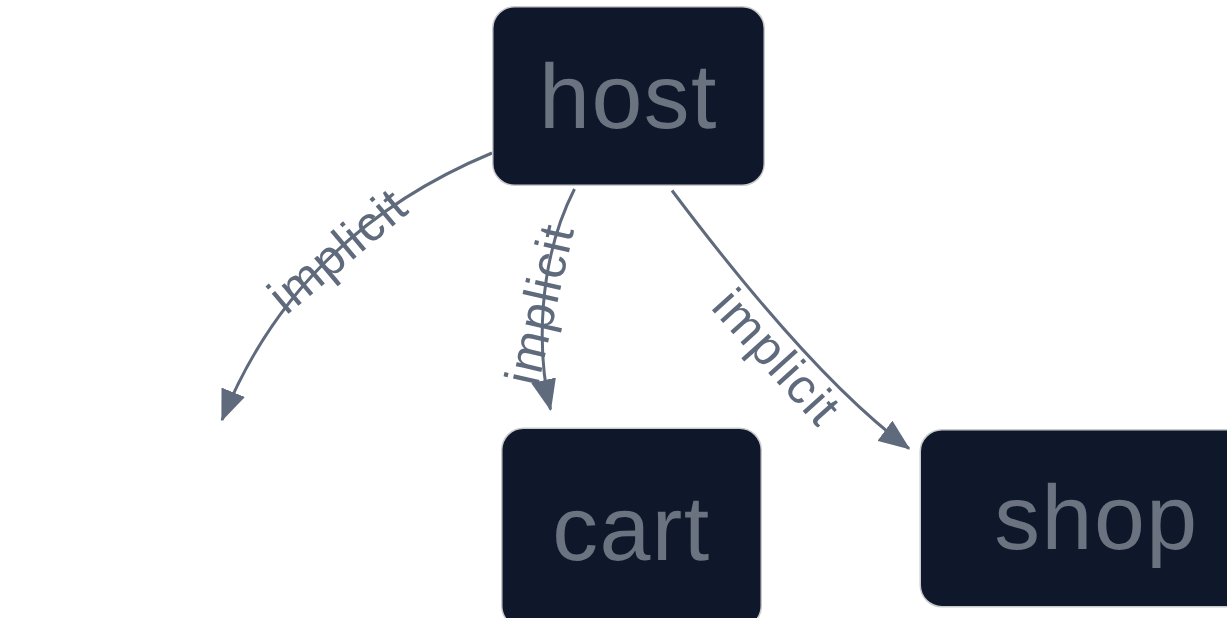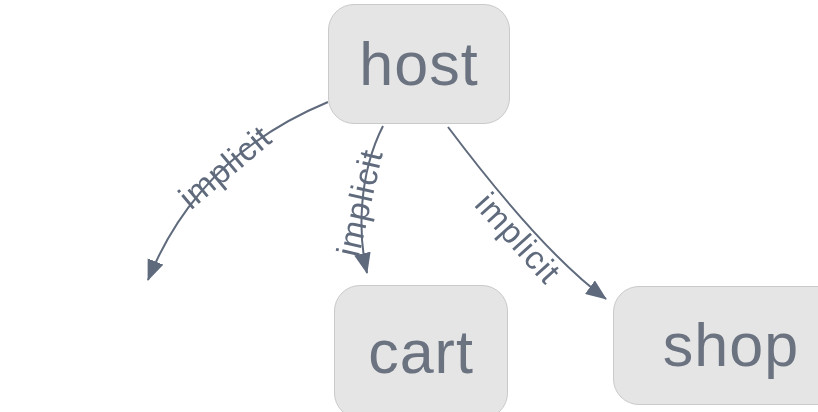--- a/index.html
+++ b/index.html
@@ -34,23 +34,23 @@
   .arrow-head { fill: var(--edge); }
   .edge-label {
     fill: var(--edge);
     font-family: "Liberation Sans", sans-serif;
     font-size: 33px;
     letter-spacing: 1px;
     text-anchor: middle;
   }
   .node {
     position: absolute;
-    background: #e5e5e5;
+    background: #0f172a;
     border: 1.5px solid var(--node-border);
-    border-radius: 26px;
+    border-radius: 15px;
     display: flex;
     align-items: center;
     justify-content: center;
     color: var(--node-text);
     font-size: 61px;
     letter-spacing: 1px;
     line-height: 1;
     user-select: none;
   }
   .node-host  { left: 328px; top: 4px;   width: 182px; height: 120px; }

